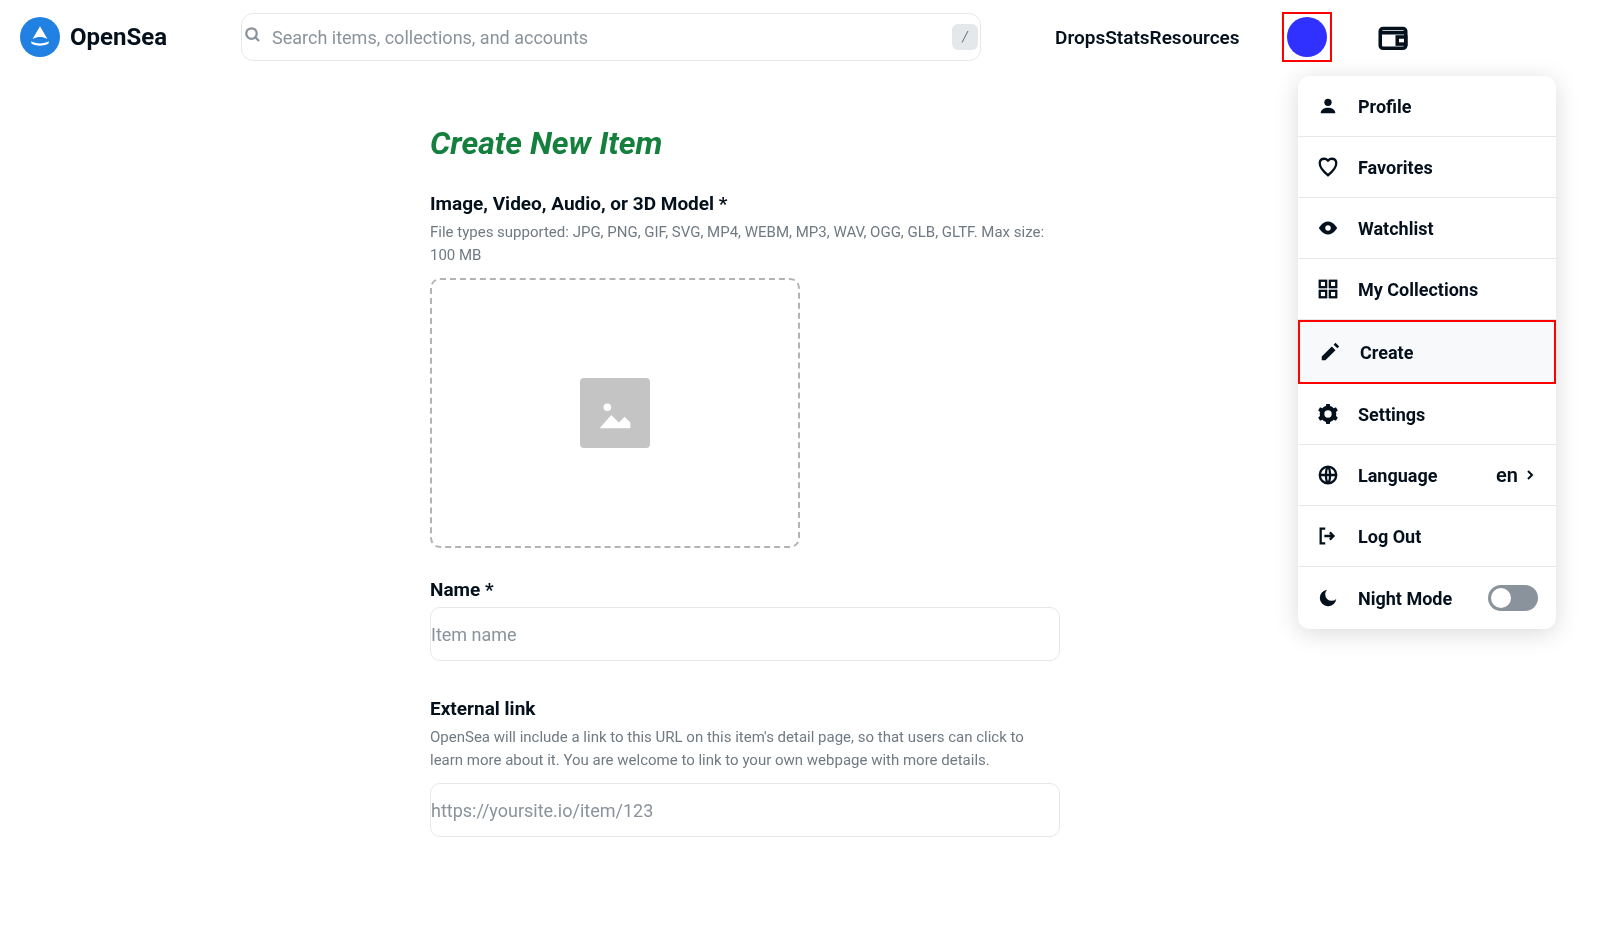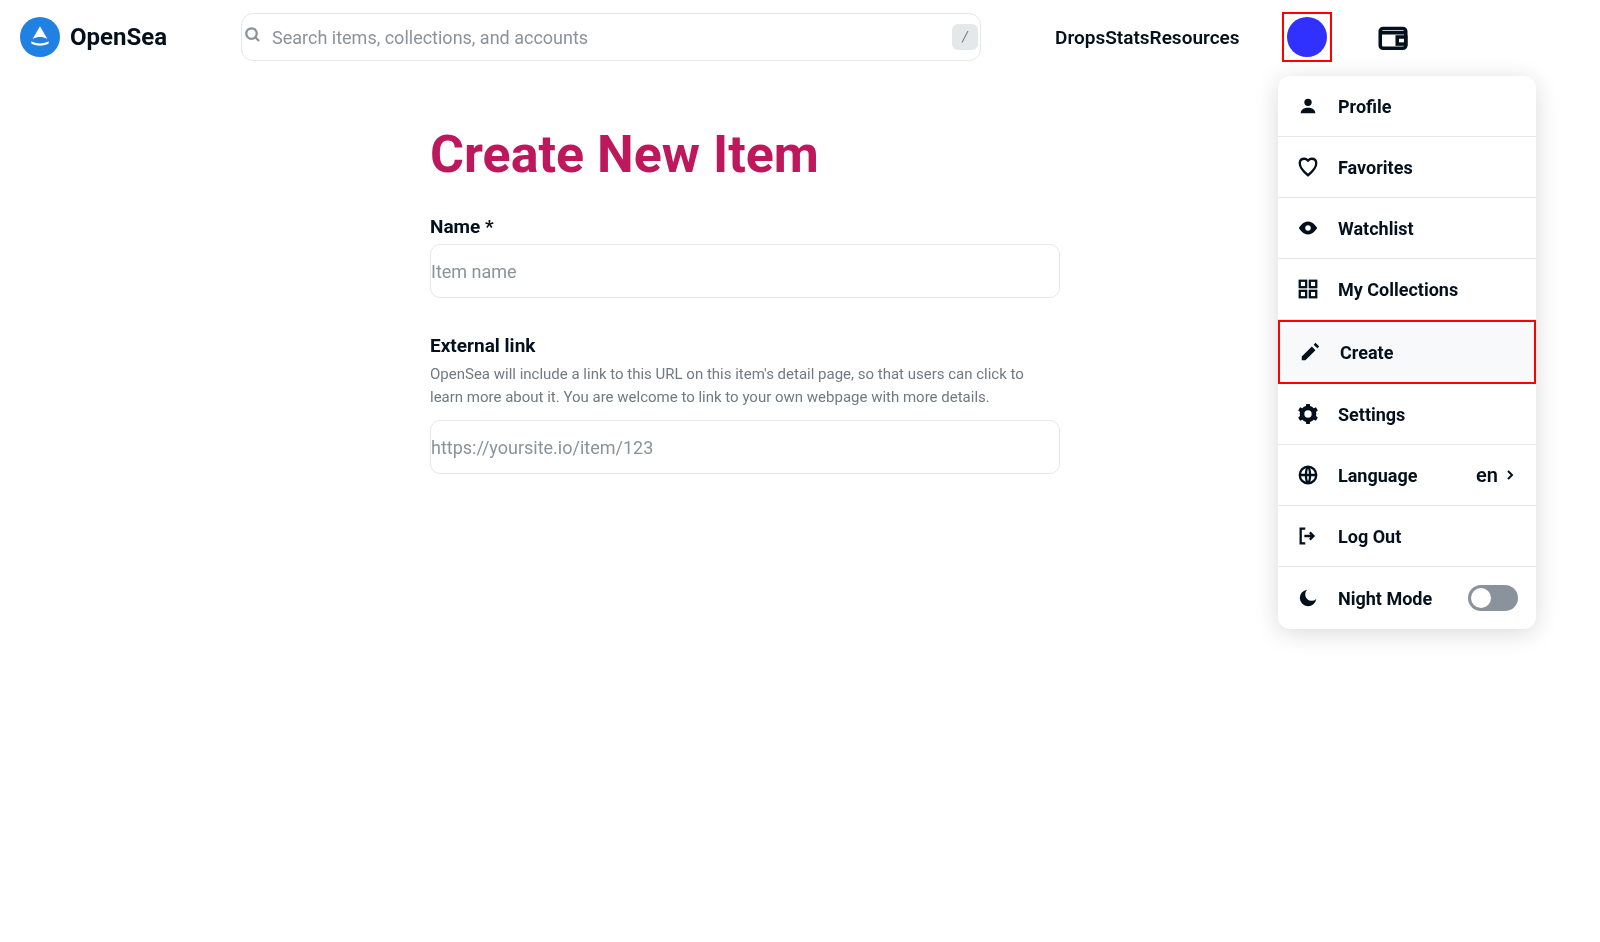--- a/index.html
+++ b/index.html
@@ -15,33 +15,33 @@
 .searchbar input { border: none; outline: none; flex: 1; font-size: 18px; color: #04111d; }
 .searchbar input::placeholder { color: #8a939b; }
 .slash-badge { width: 26px; height: 26px; background: #e5e8eb; border-radius: 6px; display: flex; align-items: center; justify-content: center; font-size: 14px; color: #707a83; font-style: italic; }
 .nav-links { display: flex; margin-left: 50px; }
 .nav-link { font-size: 19px; font-weight: 600; color: #04111d; cursor: pointer; }
 .avatar-highlight { border: 2px solid #ff0000; padding: 3px; margin-left: 18px; }
 .avatar { width: 40px; height: 40px; border-radius: 50%; background: #3030ff; cursor: pointer; }
 .wallet-icon { width: 34px; height: 34px; margin-left: 20px; cursor: pointer; }
 
 
-.dropdown { position: absolute; top: 76px; right: 64px; width: 258px; background: #fff; border-radius: 12px; box-shadow: 0 4px 24px rgba(0,0,0,0.15); overflow: hidden; z-index: 100; }
+.dropdown { position: absolute; top: 76px; right: 44px; width: 258px; background: #fff; border-radius: 12px; box-shadow: 0 4px 24px rgba(0,0,0,0.15); overflow: hidden; z-index: 100; }
 .dd-item { display: flex; align-items: center; padding: 18px 18px; gap: 18px; border-bottom: 1px solid #e5e8eb; cursor: pointer; }
 .dd-item:last-child { border-bottom: none; }
 .dd-item.highlighted { border: 2px solid #ff0000; background: #f8f9fa; }
 .dd-icon { width: 24px; height: 24px; display: flex; align-items: center; justify-content: center; }
 .dd-label { font-size: 18px; font-weight: 700; color: #04111d; flex: 1; }
 .dd-right { display: flex; align-items: center; gap: 4px; font-size: 20px; font-weight: 600; color: #04111d; }
 .toggle { width: 50px; height: 26px; background: #8a939b; border-radius: 13px; position: relative; }
 .toggle::after { content: ''; position: absolute; left: 3px; top: 3px; width: 20px; height: 20px; background: #fff; border-radius: 50%; }
 
 
 .main { max-width: 630px; margin-left: 430px; padding-top: 50px; }
-.page-title { font-size: 52px; font-weight: 700; color: #be185d; margin-bottom: 30px; }
+.page-title { font-size: 32px; font-weight: 700; color: #15803d; margin-bottom: 30px; font-style: italic; }
 .required-note { font-size: 15px; color: #707a83; margin-bottom: 18px; }
 .required-note .star { color: #eb5757; }
 .field-label { font-size: 19px; font-weight: 700; color: #04111d; margin-bottom: 6px; }
 .help-text { font-size: 15px; color: #707a83; margin-bottom: 12px; line-height: 1.5; }
 .upload-zone { width: 370px; height: 270px; border: 2px dashed #b3b3b3; border-radius: 10px; display: flex; align-items: center; justify-content: center; cursor: pointer; margin-bottom: 30px; }
 .upload-placeholder { width: 70px; height: 70px; background: #c4c4c4; border-radius: 4px; display: flex; align-items: center; justify-content: center; }
 .text-input { width: 100%; height: 54px; border: 1px solid #e5e8eb; border-radius: 10px; padding: 0 0; font-size: 18px; outline: none; margin-bottom: 28px; color: #04111d; }
 .text-input::placeholder { color: #8a939b; }
 .section { margin-bottom: 8px; }
 </style>
@@ -172,20 +172,32 @@
         </svg>
       </span>
     <span class="dd-label">Night Mode</span>
     <div class="toggle"></div>
   </div>
 </div>
 
 <div class="main">
   <h1 class="page-title">Create New Item</h1>
 
+  <div class="section">
+    <div class="field-label">Image, Video, Audio, or 3D Model *</div>
+    <div class="help-text">File types supported: JPG, PNG, GIF, SVG, MP4, WEBM, MP3, WAV, OGG, GLB, GLTF. Max size: 100 MB</div>
+    <div class="upload-zone">
+      <div class="upload-placeholder">
+        <svg width="46" height="46" viewBox="0 0 24 24" fill="#fff">
+            <circle cx="8" cy="9" r="2"></circle>
+            <path d="M4 20 L10 13 L14 17 L17 14 L20 17 L20 20 Z"></path>
+          </svg>
+      </div>
+    </div>
+  </div>
 
   <div class="section">
     <div class="field-label">Name *</div>
     <input class="text-input" type="text" placeholder="Item name" style="">
   </div>
 
   <div class="section">
     <div class="field-label">External link</div>
     <div class="help-text">OpenSea will include a link to this URL on this item's detail page, so that users can click to learn more about it. You are welcome to link to your own webpage with more details.</div>
     <input class="text-input" type="text" placeholder="https://yoursite.io/item/123" style="">

